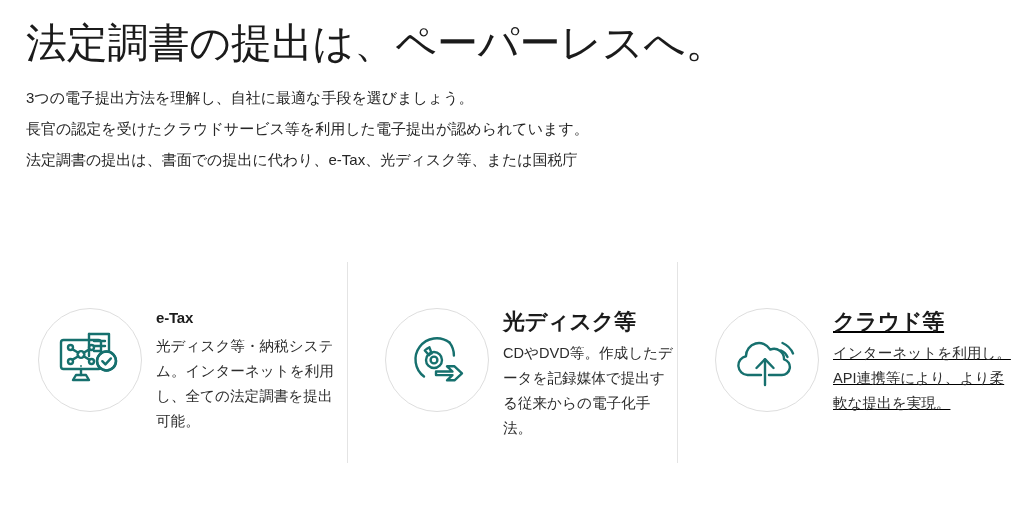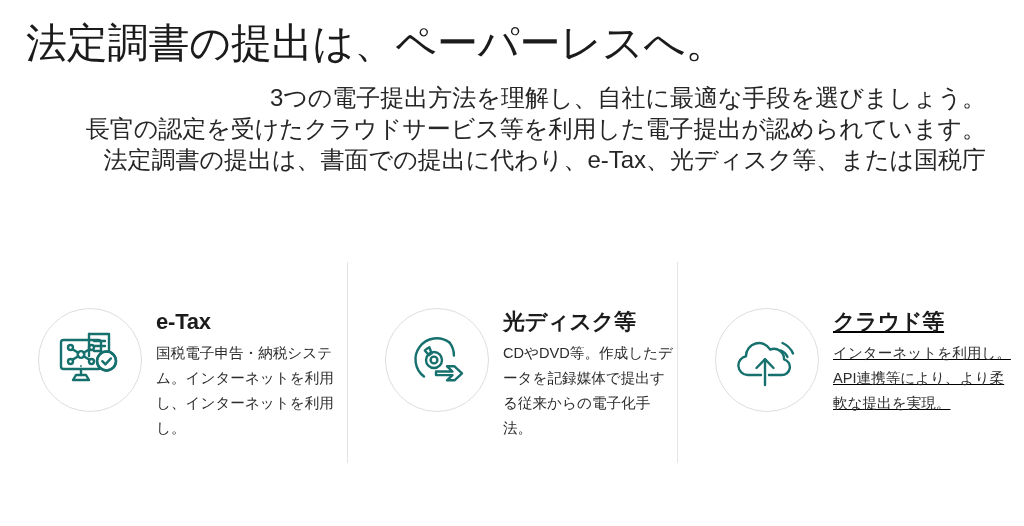--- a/index.html
+++ b/index.html
@@ -27,25 +27,24 @@
     font-size: 41px;
     font-weight: normal;
     color: #1b1b1b;
     letter-spacing: -0.2px;
     line-height: 1.22;
     margin: 0;
     white-space: nowrap;
   }
   #hero-body {
     margin: 14px 0 0 0;
-    font-size: 24px;
+    font-size: 15px;
     line-height: 31px;
     color: #262626;
     font-weight: 500;
-    text-align: right;
   }
   #hero-body .line { display: block; white-space: nowrap; }
 
   
   #cards {
     position: absolute;
     left: 0;
     top: 262px;
     width: 1024px;
     height: 201px;
@@ -84,21 +83,21 @@
     box-sizing: border-box;
   }
   .icon-circle svg { display: block; }
 
   .card-text {
     margin-left: 14px;
     padding-top: 2px;
     width: 182px;
   }
   .card-title {
-    font-size: 22px;
+    font-size: 15px;
     font-weight: bold;
     color: #1b1b1b;
     line-height: 1.1;
     margin: 0 0 7px 0;
     white-space: nowrap;
     letter-spacing: -0.2px;
   }
   .card-title.jp { font-size: 22px; }
   .card-desc {
     font-size: 14.6px;
@@ -148,21 +147,21 @@
           <path d="M36 11h11M36 16h11M36 21h7"></path>
 
           <circle cx="48.5" cy="31" r="9.5" fill="#ffffff"></circle>
           <circle cx="48.5" cy="31" r="9.5"></circle>
           <path d="M44.3 31.2l3.1 3.2 5.5-6"></path>
         </svg>
       </span>
     </div>
     <div class="card-text">
       <p class="card-title">e-Tax</p>
-      <p class="card-desc">国税電子申告・納税システム。インターネットを利用し、インターネットを利用し。</p>
+      <p class="card-desc">光ディスク等・納税システム。インターネットを利用し、全ての法定調書を提出可能。</p>
     </div>
   </div>
 
   <div class="card c2">
     <div class="icon-circle">
       <span>
         <svg width="62" height="60" viewBox="0 0 62 60" fill="none" stroke="#16706e" stroke-width="2.4" stroke-linecap="round" stroke-linejoin="round">
 
           <path d="M43.5 12.5A21 21 0 1 0 18 46.5"></path>
           <path d="M43.5 12.5a21 21 0 0 1 4.4 13"></path>

